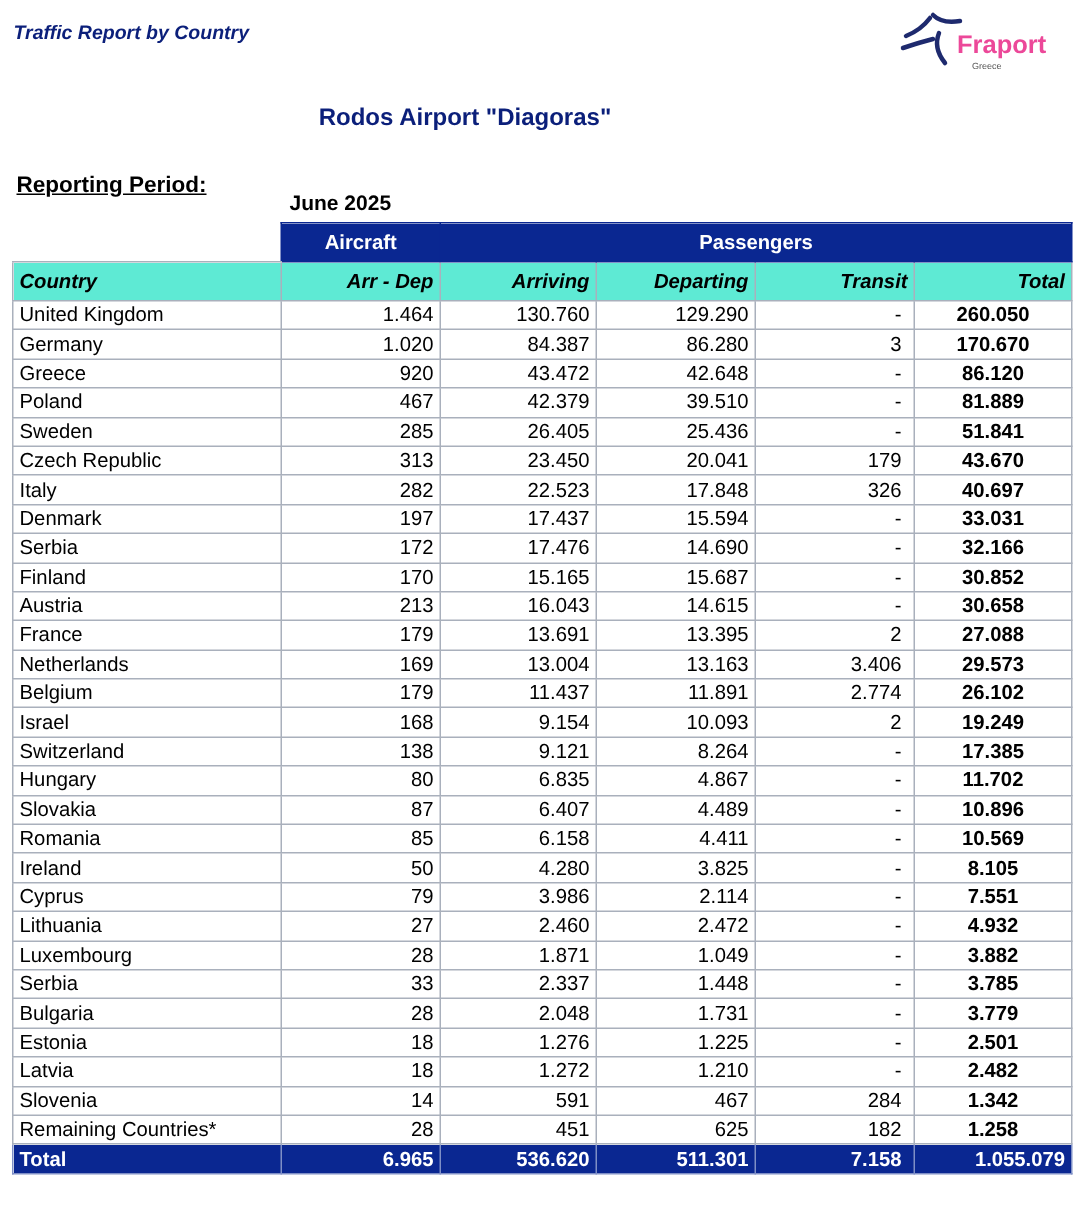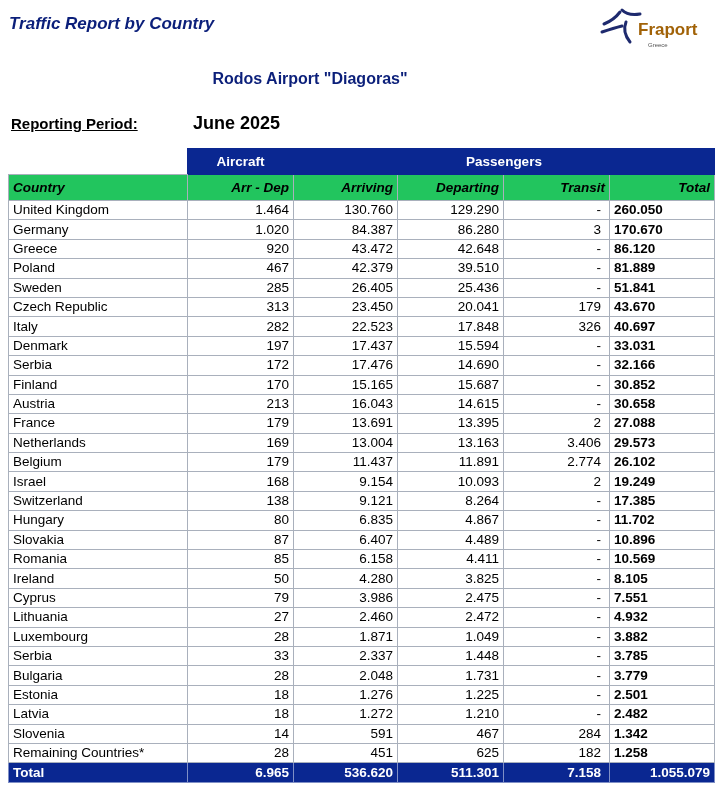--- a/index.html
+++ b/index.html
@@ -1,33 +1,33 @@
 <!DOCTYPE html>
 <html><head>
 <meta charset="utf-8">
 <style>
   html, body { margin:0; padding:0; background:#ffffff; }
   body { width:720px; height:811px; position:relative; font-family:"Liberation Sans", sans-serif; color:#000; overflow:hidden; }
-  .title { position:absolute; left:9px; top:14px; font-size:17px; font-weight:bold; font-style:italic; color:#0b1f7a; }
+  .title { position:absolute; left:9px; top:14px; font-size:13px; font-weight:bold; font-style:italic; color:#0b1f7a; }
   .logo { position:absolute; left:600px; top:4px; width:110px; height:48px; }
-  .logo-text { position:absolute; left:38px; top:16px; font-size:17px; font-weight:bold; color:#a16207; font-family:"Liberation Sans", sans-serif; }
+  .logo-text { position:absolute; left:38px; top:16px; font-size:17px; font-weight:bold; color:#ec4899; font-family:"Liberation Sans", sans-serif; }
   .logo-sub { position:absolute; left:48px; top:38px; font-size:6px; color:#555; }
   .subtitle { position:absolute; left:0; width:620px; top:70px; text-align:center; font-size:16px; font-weight:bold; color:#0b1f7a; }
   .period-label { position:absolute; left:11px; top:115px; font-size:15px; font-weight:bold; text-decoration:underline; }
-  .period-value { position:absolute; left:193px; top:113px; font-size:18px; font-weight:bold; }
+  .period-value { position:absolute; left:193px; top:127px; font-size:14px; font-weight:bold; }
   table { position:absolute; left:8px; top:148px; border-collapse:collapse; table-layout:fixed; width:706px; font-size:13.5px; }
   td, th { padding:0 4px; height:18.4px; line-height:18px; border:1px solid #a9b0bc; white-space:nowrap; overflow:hidden; }
   th { font-weight:bold; }
   .grp th { background:#0a2791; color:#fff; text-align:center; height:25px; border:1px solid #0a2791; }
   .grp th.blank { background:#fff; border:none; border-bottom:1px solid #a9b0bc; }
-  .hdr th { background:#22c55e; font-style:italic; text-align:right; height:25px; }
+  .hdr th { background:#5eead4; font-style:italic; text-align:right; height:25px; }
   .hdr th.left { text-align:left; }
   td.num { text-align:right; }
   td.tr { text-align:right; padding-right:8px; }
-  td.tot { text-align:left; font-weight:bold; }
+  td.tot { text-align:center; font-weight:bold; }
   tr.total td { background:#0a2791; color:#fff; font-weight:bold; border:1px solid #7f8fc6; }
 </style>
 </head>
 <body>
 
 <div class="title">Traffic Report by Country</div>
 
 <div class="logo">
   <svg width="44" height="40" viewBox="0 0 44 40" style="position:absolute;left:0;top:2px;">
     <path d="M4 18 Q14 14 20 6" stroke="#1e2a6e" stroke-width="3" fill="none" stroke-linecap="round"></path>
@@ -225,21 +225,21 @@
         <td class="num">50</td>
         <td class="num">4.280</td>
         <td class="num">3.825</td>
         <td class="tr">-</td>
         <td class="tot">8.105</td>
       </tr>
       <tr>
         <td>Cyprus</td>
         <td class="num">79</td>
         <td class="num">3.986</td>
-        <td class="num">2.475</td>
+        <td class="num">2.114</td>
         <td class="tr">-</td>
         <td class="tot">7.551</td>
       </tr>
       <tr>
         <td>Lithuania</td>
         <td class="num">27</td>
         <td class="num">2.460</td>
         <td class="num">2.472</td>
         <td class="tr">-</td>
         <td class="tot">4.932</td>

